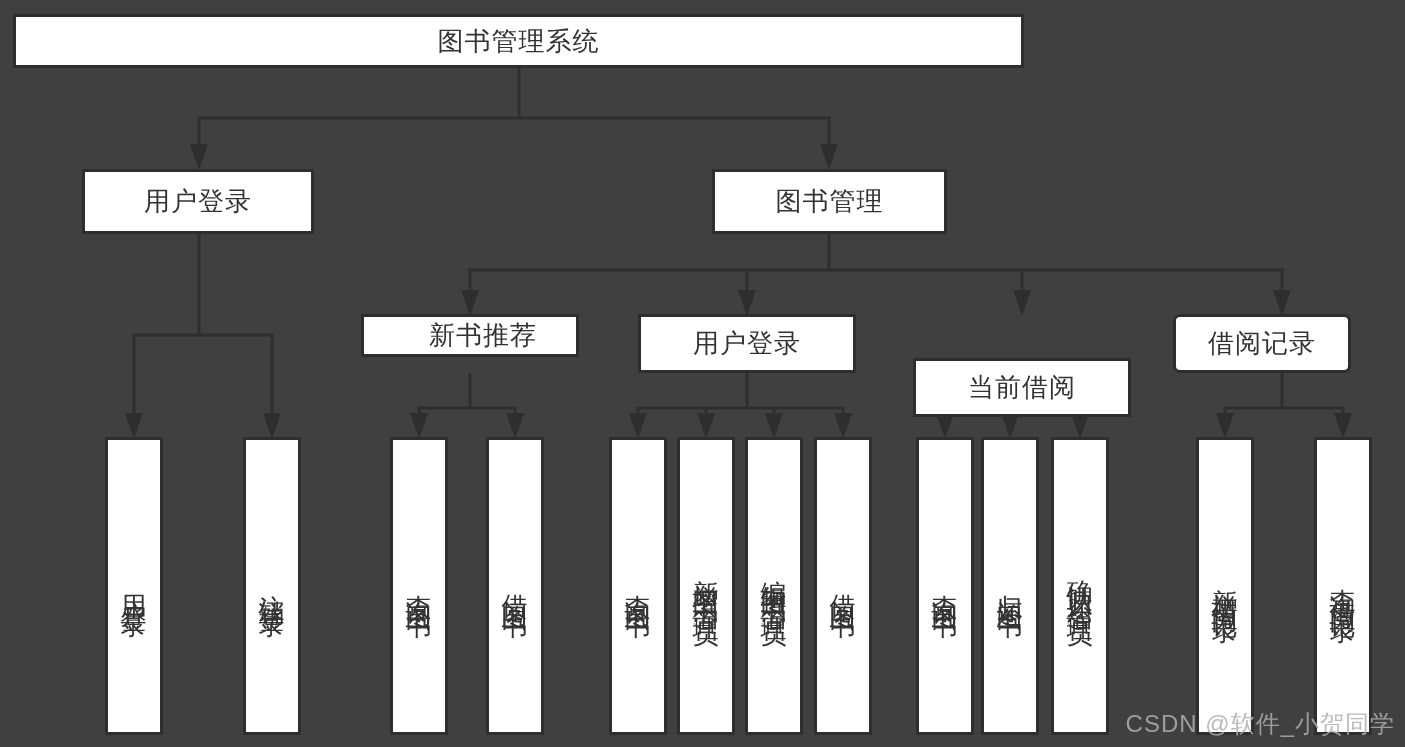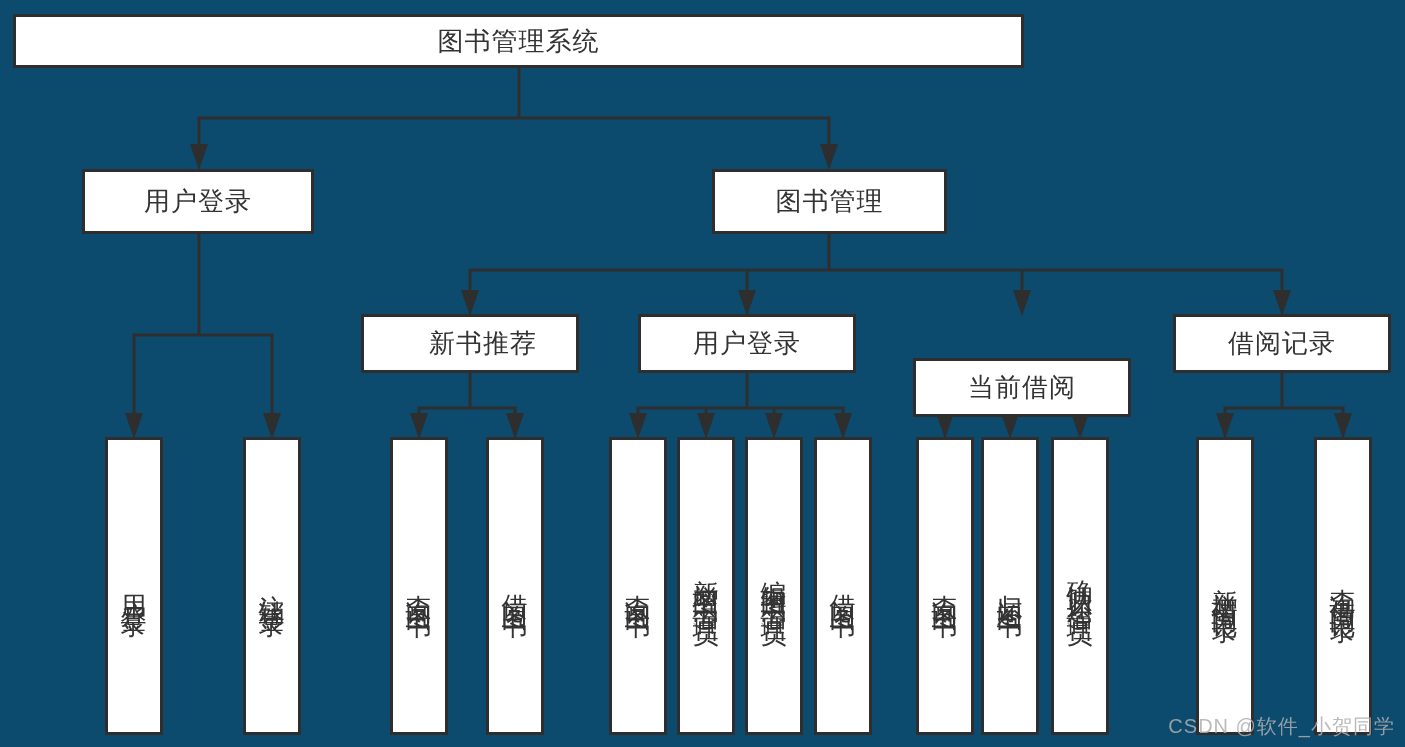--- a/index.html
+++ b/index.html
@@ -5,21 +5,21 @@
   html, body {
     margin: 0;
     padding: 0;
     background: #ffffff;
     font-family: "Liberation Sans", "DejaVu Sans", sans-serif;
   }
   #stage {
     position: relative;
     width: 1405px;
     height: 747px;
-    background: #0c4a6e;
+    background: #404040;
     overflow: hidden;
     text-align: center;
   }
   #connectors {
     position: absolute;
     left: 0;
     top: 0;
     width: 1405px;
     height: 747px;
   }
@@ -41,21 +41,21 @@
     writing-mode: vertical-rl;
     text-orientation: mixed;
     letter-spacing: 6px;
     white-space: normal;
     line-height: 1;
   }
   #watermark {
     position: absolute;
     right: 10px;
     bottom: 7px;
-    font-size: 20px;
+    font-size: 24px;
     color: #aeaeae;
     opacity: 0.85;
     letter-spacing: 1px;
     z-index: 3;
     white-space: nowrap;
   }
 </style>
 </head>
 <body>
 
@@ -88,24 +88,24 @@
       <path d="M1282,373 L1282,408 M1225,408 L1343,408 M1225,406.5 L1225,421 M1343,406.5 L1343,421" stroke="#2e2e2e" stroke-width="3" fill="none"></path>
       <polygon points="1216,413 1234,413 1225,439" fill="#2e2e2e"></polygon>
       <polygon points="1334,413 1352,413 1343,439" fill="#2e2e2e"></polygon>
     </svg>
 
   <div class="node" style="left:13px; top:14px; width:1011px; height:54px;">图书管理系统</div>
 
   <div class="node" style="left:82px; top:169px; width:232px; height:65px;">用户登录</div>
   <div class="node" style="left:712px; top:169px; width:235px; height:65px;">图书管理</div>
 
-  <div class="node" style="left:361px; top:314px; width:218px; height:59px;padding-left:26px;">新书推荐</div>
+  <div class="node" style="left:361px; top:314px; width:218px; height:43px;padding-left:26px;">新书推荐</div>
   <div class="node" style="left:638px; top:314px; width:218px; height:59px;">用户登录</div>
   <div class="node" style="left:913px; top:314px; width:218px; height:59px;margin-top:44px;">当前借阅</div>
-  <div class="node" style="left:1173px; top:314px; width:218px; height:59px;">借阅记录</div>
+  <div class="node" style="left:1173px; top:314px; width:178px; height:59px;border-radius:7px;">借阅记录</div>
 
   <div class="node leaf" style="left:105px; top:437px; width:58px; height:298px;">用户登录</div>
   <div class="node leaf" style="left:243px; top:437px; width:58px; height:298px;">注销登录</div>
 
   <div class="node leaf" style="left:390px; top:437px; width:58px; height:298px;">查询图书</div>
   <div class="node leaf" style="left:486px; top:437px; width:58px; height:298px;">借阅图书</div>
 
   <div class="node leaf" style="left:609px; top:437px; width:58px; height:298px;">查询图书</div>
   <div class="node leaf" style="left:677px; top:437px; width:58px; height:298px;">新增图书（管理员）</div>
   <div class="node leaf" style="left:745px; top:437px; width:58px; height:298px;">编辑图书（管理员）</div>

